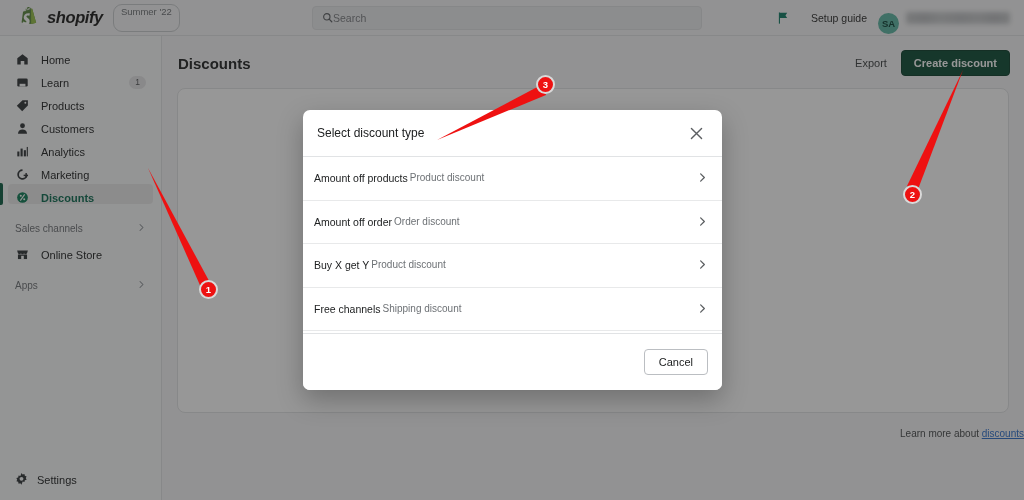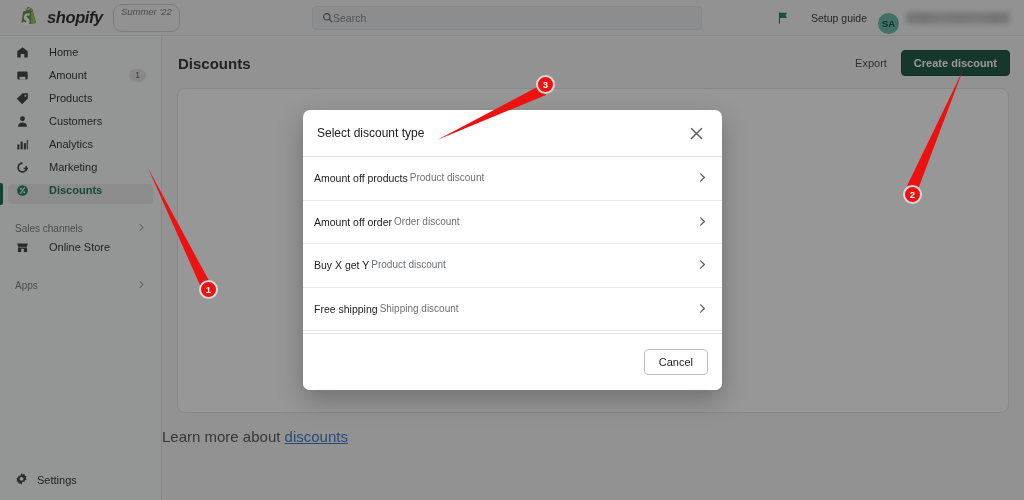--- a/index.html
+++ b/index.html
@@ -15,21 +15,21 @@
   .topbar {
     position: absolute; top: 0; left: 0; width: 1024px; height: 36px;
     background: #f6f6f7;
     border-bottom: 1px solid #e1e3e5;
     display: flex; align-items: center;
   }
   .brand { display: flex; align-items: center; gap: 7px; padding-left: 20px; width: 260px; }
   .bag-icon { width: 20px; height: 21px; display: block; }
   .wordmark { font-size: 16.5px; font-weight: bold; font-style: italic; color: #1a1a1a; letter-spacing: -0.4px; }
   .season-badge {
-    font-size: 9.5px; font-style: italic; color: #6d7175;
+    font-size: 9.5px; color: #6d7175;
     border: 1px solid #c9cccf; border-radius: 9px;
     padding: 1px 7px 14px; margin-left: 3px; white-space: nowrap;
   }
   .searchwrap { flex: 1; display: flex; justify-content: center; }
   .search {
     width: 390px; height: 24px; background: #ebecef;
     border: 1px solid #dfe0e3; border-radius: 4px;
     display: flex; align-items: center; gap: 0; padding: 0 9px;
   }
   .search svg { flex: 0 0 auto; }
@@ -50,21 +50,21 @@
   }
 
   
   .sidebar {
     position: absolute; top: 36px; left: 0; width: 162px; height: 464px;
     background: #fafbfb; border-right: 1px solid #e1e3e5;
   }
   .nav { padding-top: 10px; }
   .navitem {
     position: relative; height: 20px; margin: 0 8px 3px;
-    display: flex; align-items: flex-start; gap: 19px;
+    display: flex; align-items: flex-end; gap: 11px;
     padding: 0 7px; border-radius: 4px;
     font-size: 11px; color: #202223;
   }
   .navitem .ico { width: 15px; display: flex; align-items: center; justify-content: center; flex: 0 0 15px; }
   .navitem.active { background: #ebebeb; color: #0b6b50; font-weight: bold; }
   .navitem.active .accent {
     position: absolute; left: -8px; top: -1px; width: 3px; height: 22px;
     background: #0b5c40; border-radius: 0 2px 2px 0;
   }
   .badge {
@@ -96,21 +96,21 @@
     background: #0d4a34; color: #fff; font-size: 11px; font-weight: bold;
     border: 1px solid #0a3b29; border-radius: 4px;
     padding: 6px 12px; font-family: inherit;
   }
   .content-card {
     position: absolute; left: 15px; top: 52px; width: 832px; height: 325px;
     background: #fff; border: 1px solid #e1e3e5; border-radius: 8px;
   }
   .learnmore {
     position: absolute; top: 392px; left: 0; width: 862px;
-    text-align: left; font-size: 15px; color: #46494b;
+    text-align: right; font-size: 10px; color: #46494b;
   }
   .learnmore a { color: #2c6ecb; text-decoration: underline; }
 
   
   .overlay { position: absolute; inset: 0; background: rgba(33,33,33,0.47); }
   .modal {
     position: absolute; left: 303px; top: 110px; width: 419px; height: 280px;
     background: #fff; border-radius: 7px;
     box-shadow: 0 10px 26px rgba(0,0,0,0.26);
     display: flex; flex-direction: column; overflow: hidden;
@@ -204,21 +204,21 @@
         <span>Home</span>
       </div>
 
       <div class="navitem">
         <span class="ico">
           <svg width="13" height="13" viewBox="0 0 16 16">
               <rect x="1.6" y="3" width="12.8" height="10" rx="1.6" fill="#2f3336"></rect>
               <rect x="4.4" y="9.6" width="7.2" height="3.4" fill="#fafbfb"></rect>
             </svg>
         </span>
-        <span>Amount</span>
+        <span>Learn</span>
         <span class="badge">1</span>
       </div>
 
       <div class="navitem">
         <span class="ico">
           <svg width="13" height="13" viewBox="0 0 16 16">
               <path d="M8 1.4H14.6V8L7.6 15 1 8.4z" fill="#2f3336"></path>
               <circle cx="11.5" cy="4.5" r="1.2" fill="#fafbfb"></circle>
             </svg>
         </span>
@@ -370,21 +370,21 @@
         </div>
         <span class="chev">
           <svg width="11" height="11" viewBox="0 0 12 12">
               <path d="M4 2l4 4-4 4" fill="none" stroke="#5c5f62" stroke-width="1.4" stroke-linecap="round" stroke-linejoin="round"></path>
             </svg>
         </span>
       </div>
 
       <div class="opt">
         <div class="opt-texts">
-          <span class="opt-title">Free shipping</span>
+          <span class="opt-title">Free channels</span>
           <span class="opt-sub">Shipping discount</span>
         </div>
         <span class="chev">
           <svg width="11" height="11" viewBox="0 0 12 12">
               <path d="M4 2l4 4-4 4" fill="none" stroke="#5c5f62" stroke-width="1.4" stroke-linecap="round" stroke-linejoin="round"></path>
             </svg>
         </span>
       </div>
     </div>
 

